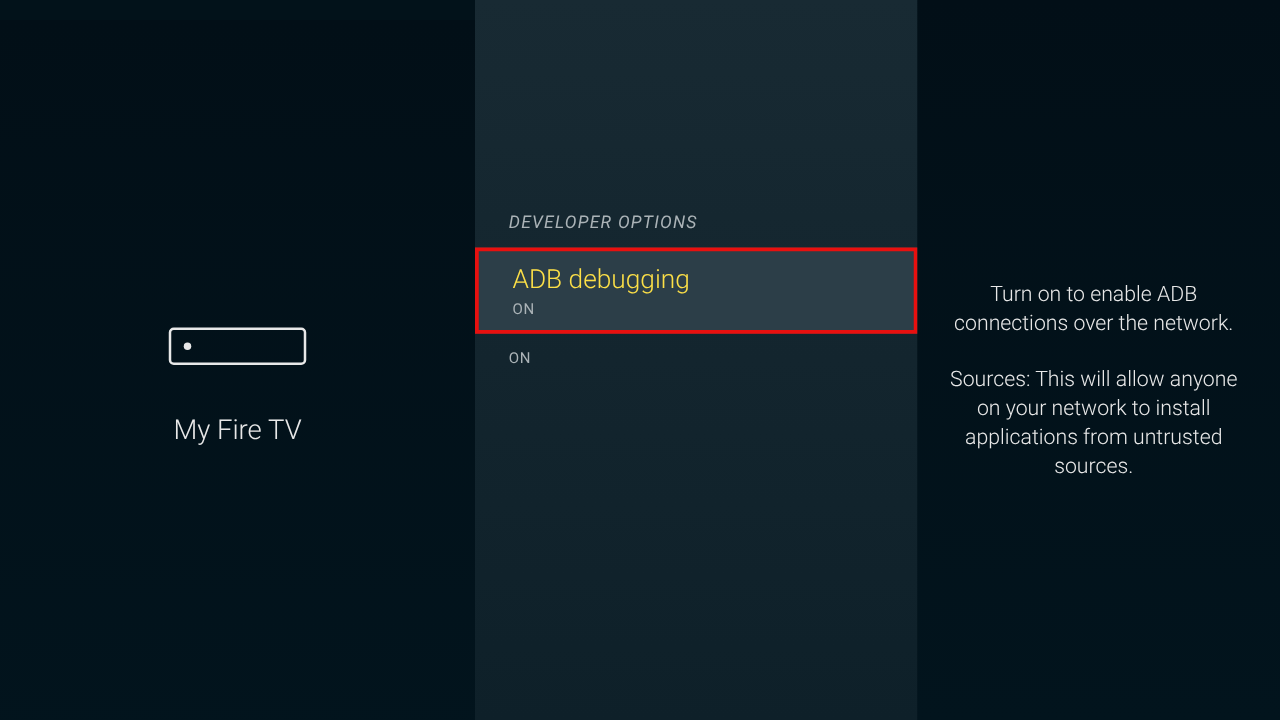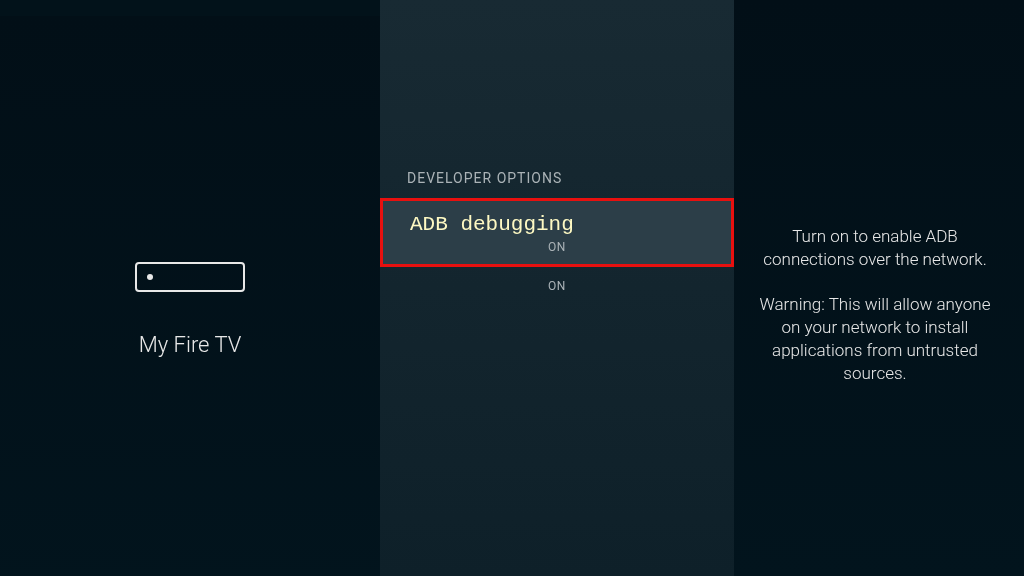--- a/index.html
+++ b/index.html
@@ -56,45 +56,44 @@
       height: 100%;
       background: linear-gradient(to bottom, #182a33, #0e2029);
       padding-top: 30px;
     }
     .section-title {
       color: #abb3b7;
       font-size: 14px;
       letter-spacing: 1px;
       padding: 140px 0 12px 27px;
       font-weight: 400;
+      font-style: italic;
     }
     .option-item {
       padding: 10px 27px 10px 27px;
       cursor: pointer;
     }
     .option-item.selected {
       background: #2c3e48;
       border: 3px solid #e8100f;
     }
     .option-title {
       color: #e8e8e8;
       font-size: 21px;
       font-weight: 300;
       line-height: 1.3;
     }
     .option-item.selected .option-title {
-      color: #fef9c3;
-      font-family: Liberation Mono, monospace;
+      color: #fde047;
     }
     .option-status {
       color: #abb3b7;
       font-size: 12px;
       margin-top: 2px;
       letter-spacing: 0.5px;
-      text-align: center;
     }
     .right-panel {
       flex: 1;
       height: 100%;
       background: linear-gradient(to bottom, #020f17, #02141d);
       padding: 225px 30px 0 22px;
       text-align: center;
     }
     .desc-paragraph {
       color: #e8e8e8;
@@ -118,14 +117,14 @@
     <div class="option-title">ADB debugging</div>
     <div class="option-status">ON</div>
   </div>
   <div class="option-item">
     <div class="option-status">ON</div>
   </div>
 </div>
 
 <div class="right-panel">
   <p class="desc-paragraph">Turn on to enable ADB connections over the network.</p>
-  <p class="desc-paragraph">Warning: This will allow anyone on your network to install applications from untrusted sources.</p>
+  <p class="desc-paragraph">Sources: This will allow anyone on your network to install applications from untrusted sources.</p>
 </div>
 
 </body></html>

